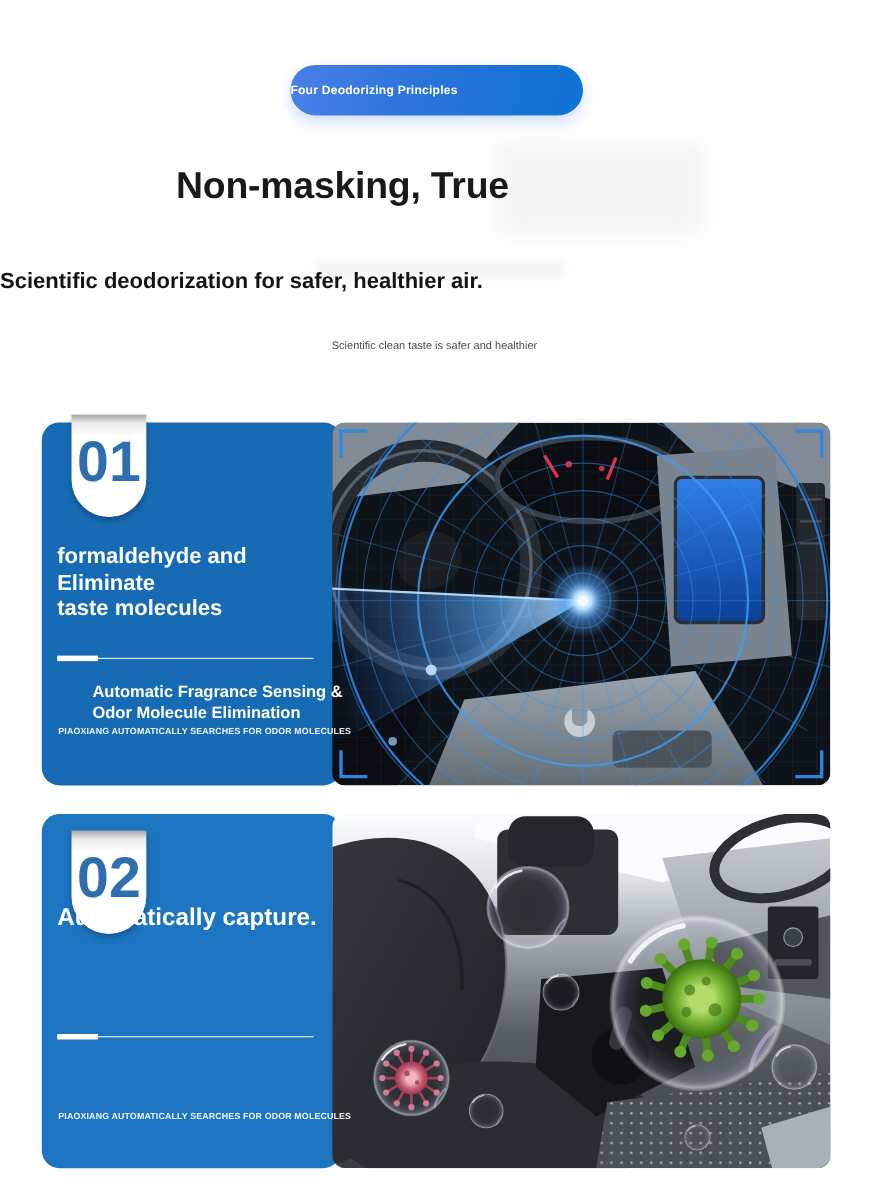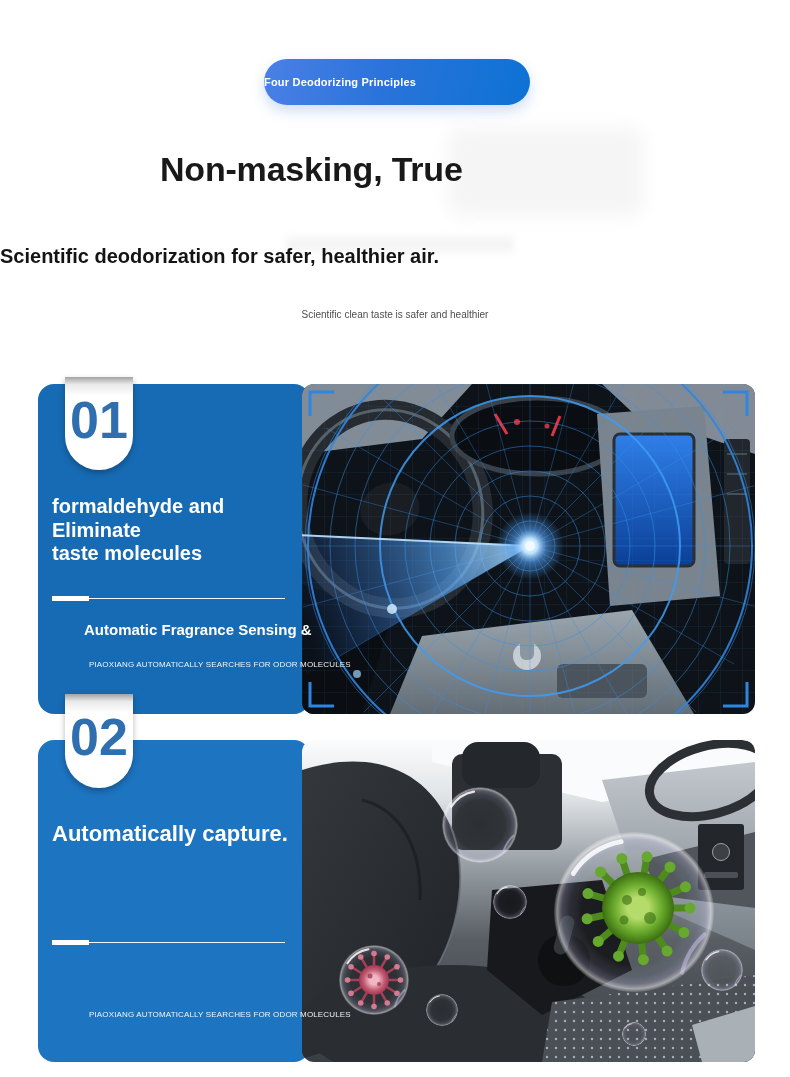--- a/index.html
+++ b/index.html
@@ -22,38 +22,38 @@
 
   .card { position:absolute; left:38px; width:272px; border-radius:16px; z-index:1; }
   .card.c1 { top:384px; height:330px; background:#176bb4; }
   .card.c2 { top:740px; height:322px; background:#1d74c1; }
 
   .tab { position:absolute; left:65px; width:68px; z-index:3; text-align:center;
          background:linear-gradient(180deg,#a3a3a3 0%,#e9e9e9 8%,#ffffff 20%);
          border-radius:0 0 34px 34px; box-shadow:0 3px 6px rgba(0,0,0,.28);
          color:#2f6fb0; font-size:52px; font-weight:700; padding-top:13px; }
   .tab.t1 { top:377px; height:93px; }
-  .tab.t2 { top:694px; height:94px; }
+  .tab.t2 { top:755px; height:94px; }
 
   .card-h { position:absolute; left:52px; z-index:4; color:#ffffff; font-weight:700; }
   .h1 { top:495px; font-size:20px; line-height:23.5px; }
   .h1 span { display:block; }
   .h2 { top:821px; font-size:22px; }
 
   .divider { position:absolute; left:52px; width:233px; height:5px; z-index:4; }
   .divider.d1 { top:596px; } .divider.d2 { top:940px; }
   .divider .thin { position:absolute; left:0; top:1.6px; width:100%; height:1.6px; background:rgba(255,255,255,.95); }
   .divider .thick { position:absolute; left:0; top:0; width:37px; height:4.6px; background:#ffffff; }
 
   .card-sub { position:absolute; left:52px; z-index:4; color:#ffffff; font-weight:700;margin-left:32px; }
   .s1 { top:620px; font-size:15px; line-height:19px; }
   .s2 { top:984px; font-size:16px; }
   .card-sub span { display:block; }
 
-  .card-cap { position:absolute; left:53px; z-index:4; color:rgba(255,255,255,.93); font-size:8px; font-weight:400; letter-spacing:.15px; white-space:nowrap;margin-left:36px; }
+  .card-cap { position:absolute; left:53px; z-index:4; color:rgba(255,255,255,.93); font-size:8px; font-weight:700; letter-spacing:.15px; white-space:nowrap; }
   .p1 { top:660px; } .p2 { top:1010px; }
 
   .photo { position:absolute; left:302px; width:453px; border-radius:12px; overflow:hidden; z-index:2; }
   .photo.i1 { top:384px; height:330px; }
   .photo.i2 { top:740px; height:322px; }
   .photo svg { display:block; width:100%; height:100%; }
 </style>
 </head>
 <body>
 
@@ -190,20 +190,21 @@
     <span>taste molecules</span>
   </div>
 
   <div class="divider d1">
     <div class="thin"></div>
       <div class="thick"></div>
   </div>
 
   <div class="card-sub s1">
     <span>Automatic Fragrance Sensing &amp;</span>
+    <span>Odor Molecule Elimination</span>
   </div>
 
   <div class="card-cap p1">PIAOXIANG AUTOMATICALLY SEARCHES FOR ODOR MOLECULES</div>
 
   <div class="card c2"></div>
 
   <div class="photo i2">
     <svg viewBox="0 0 453 322">
       <defs>
         <linearGradient id="bg2" x1="0" y1="0" x2="0" y2="1">

